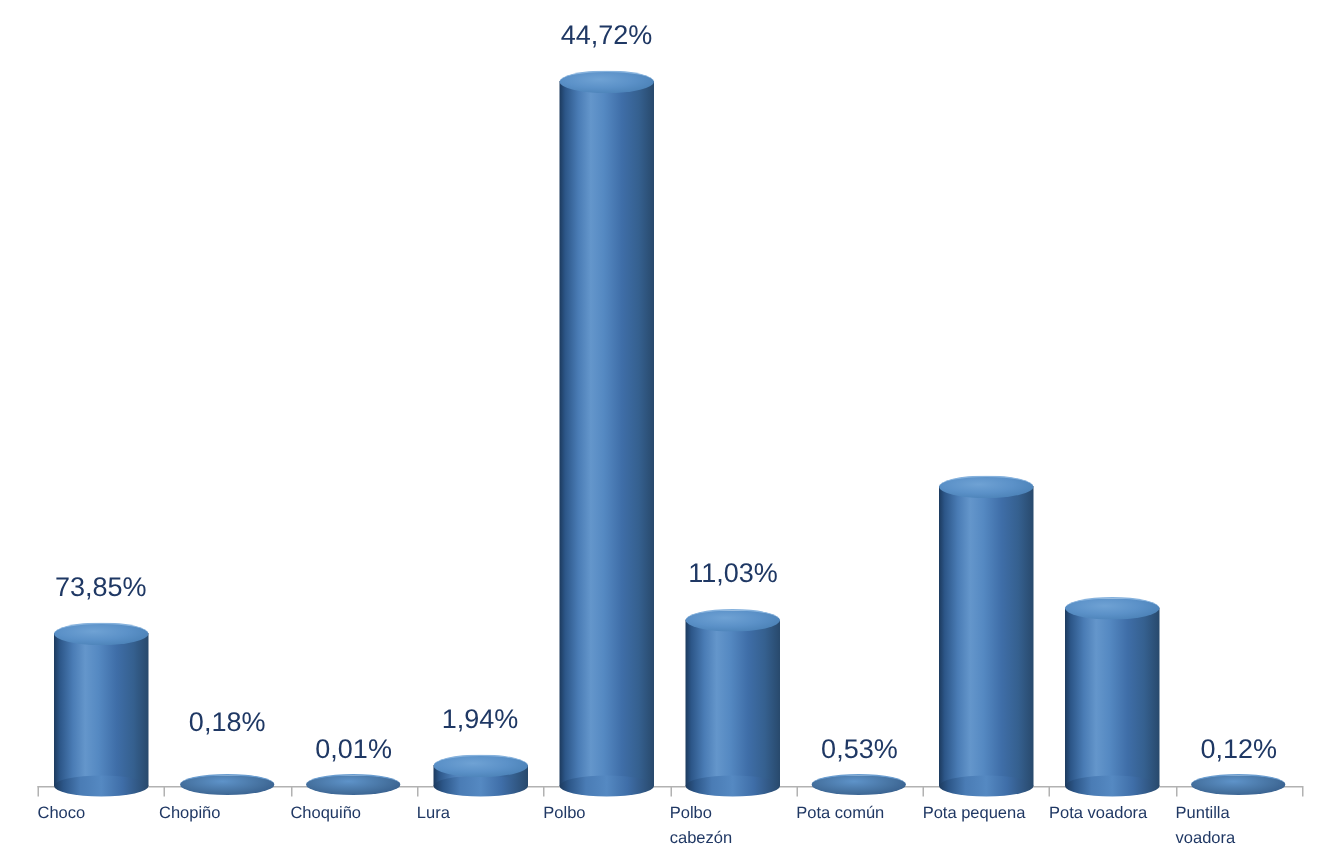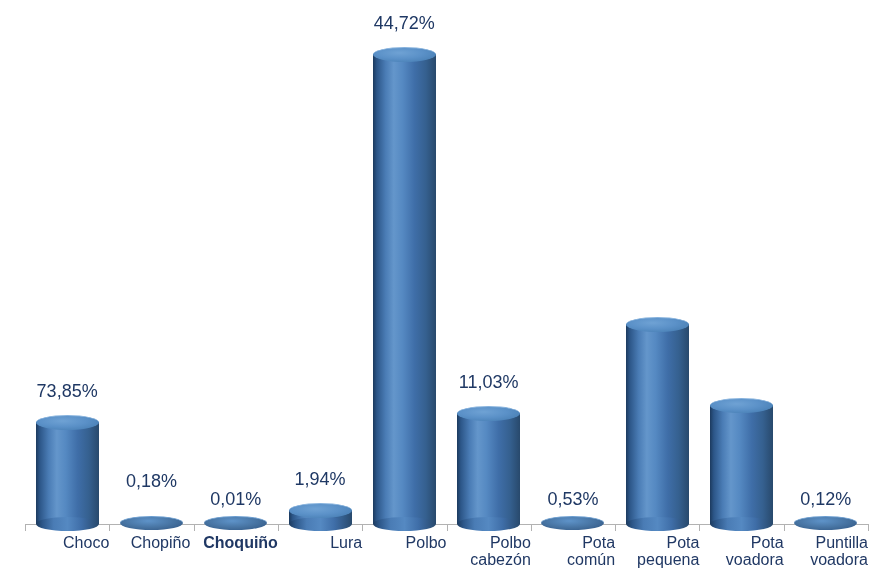--- a/index.html
+++ b/index.html
@@ -114,22 +114,22 @@
     font-size: 18px;
     color: #1f3864;
     font-family: "Liberation Sans", sans-serif;
     white-space: nowrap;
   }
 
   
   .cat-label {
     position: absolute;
     top: 534px;
-    text-align: right;
-    font-size: 16px;
+    text-align: left;
+    font-size: 11px;
     line-height: 17px;
     color: #203864;
     font-family: "Liberation Sans", sans-serif;
   }
 </style>
 </head>
 <body>
 
 <div id="chart-root">
 
@@ -160,21 +160,21 @@
         <div class="bar-top"></div>
       </div>
       <div class="data-label" style="left: 91.45px; width: 120px; top: 471px;">0,18%</div>
       <div class="cat-label" style="left: 106px; width: 84.3px;">
         <div>Chopiño</div>
       </div>
       <div class="bar flat" title="Choquiño 0,01%" style="left: 204.25px; width: 63px; height: 7px;">
         <div class="bar-top"></div>
       </div>
       <div class="data-label" style="left: 175.75px; width: 120px; top: 489px;">0,01%</div>
-      <div class="cat-label" style="left: 193.6px; width: 84.3px; font-weight: bold;">
+      <div class="cat-label" style="left: 193.6px; width: 84.3px;">
         <div>Choquiño</div>
       </div>
       <div class="bar" title="Lura 1,94%" style="left: 288.55px; width: 63px; height: 20.6928px;">
         <div class="bar-body"></div>
         <div class="bar-bottom"></div>
         <div class="bar-top"></div>
       </div>
       <div class="data-label" style="left: 260.05px; width: 120px; top: 469.307px;">1,94%</div>
       <div class="cat-label" style="left: 277.9px; width: 84.3px;">
         <div>Lura</div>

